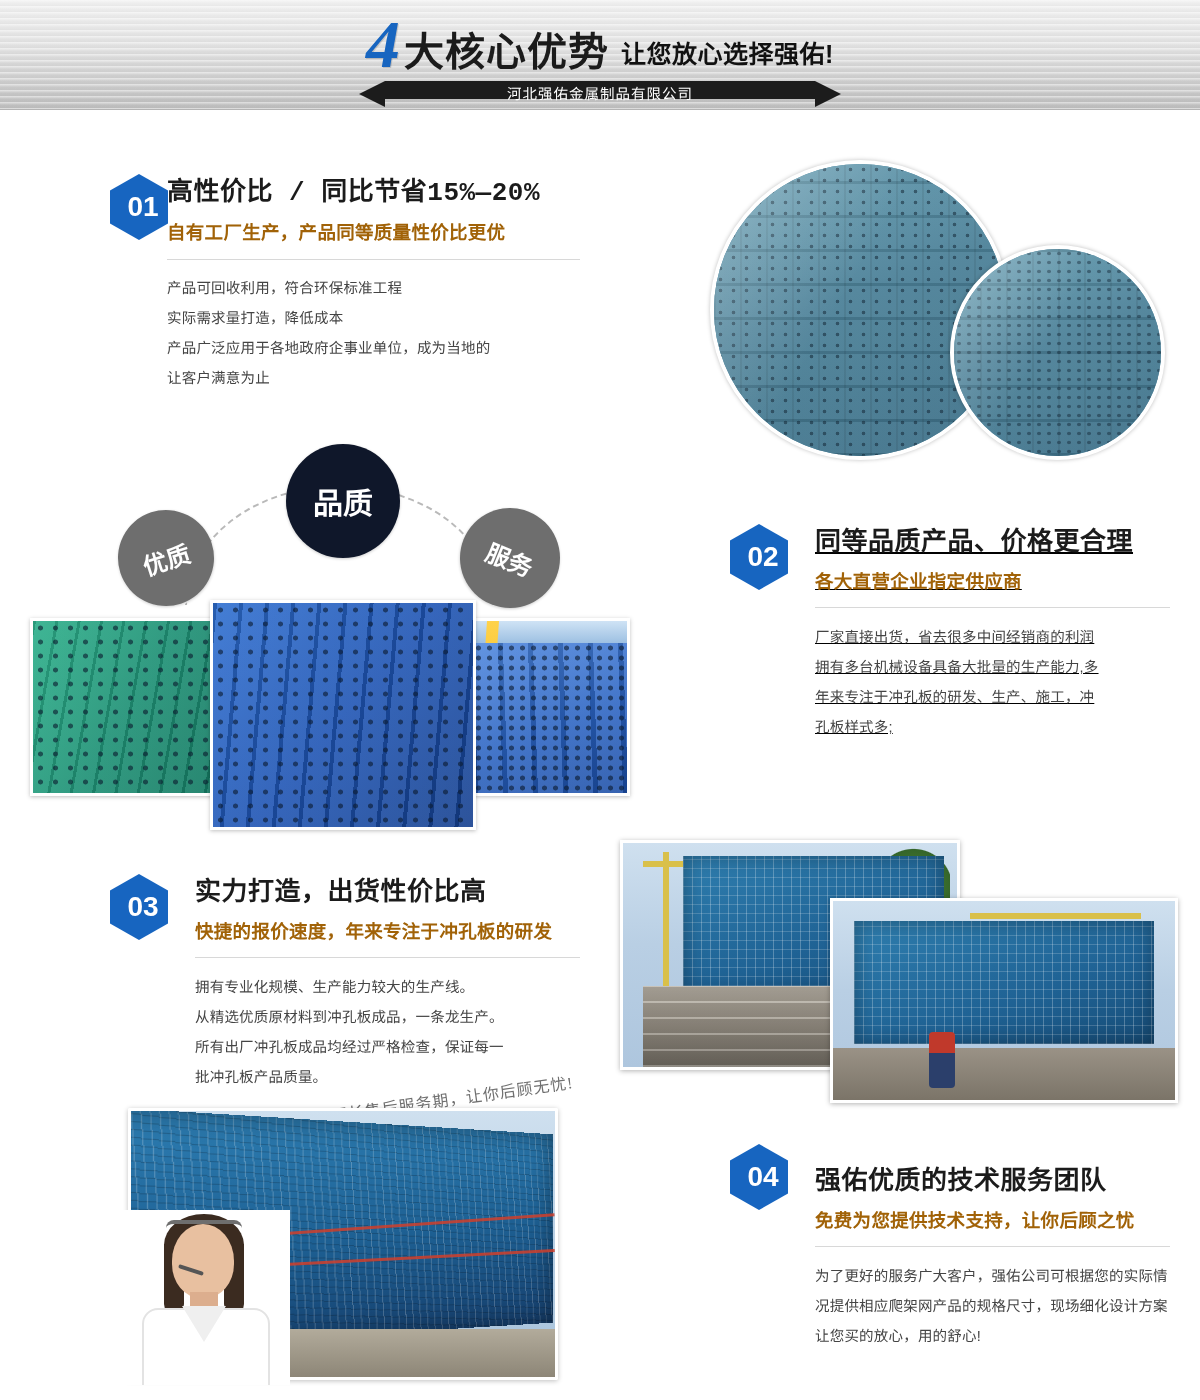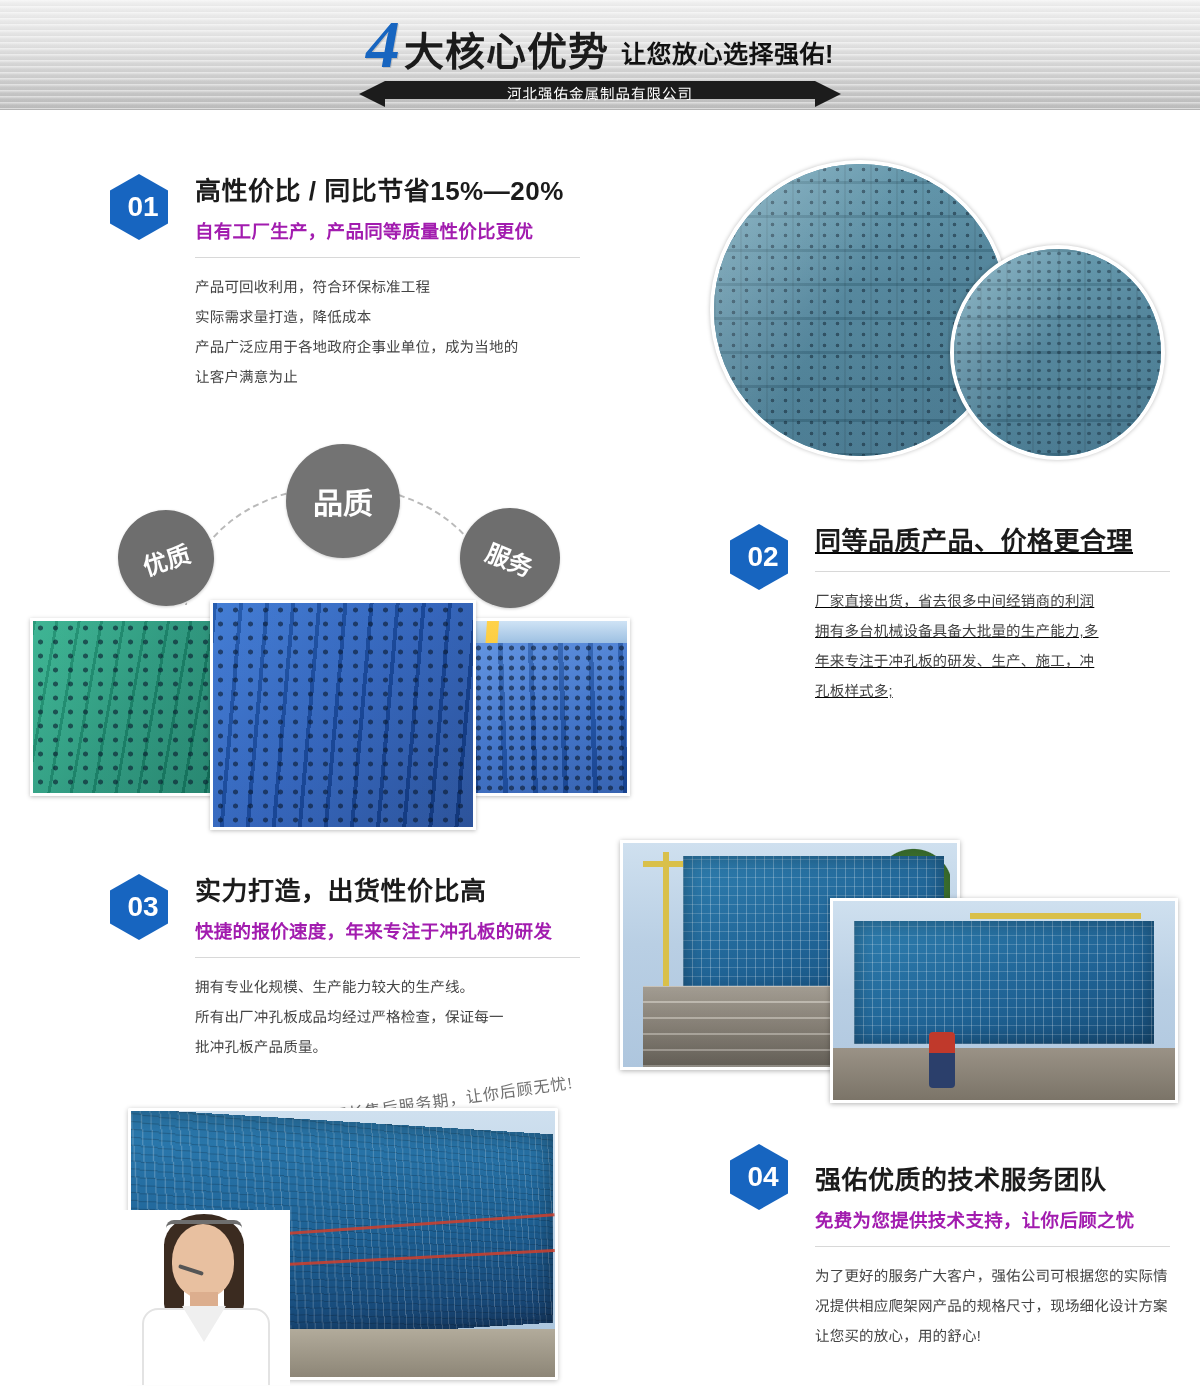--- a/index.html
+++ b/index.html
@@ -113,42 +113,42 @@
   .h1line {
     font-size: 26px;
     font-weight: bold;
     color: #1b1b1b;
     letter-spacing: 0.5px;
     white-space: nowrap;
   }
   .h2line {
     font-size: 18.5px;
     font-weight: bold;
-    color: #a21caf;
+    color: #a16207;
     margin-top: 10px;
     letter-spacing: 0.3px;
     white-space: nowrap;
   }
   .divider {
     height: 1px;
     background: #d8d8d8;
     margin: 14px 0 14px 0;
   }
   .body-text {
     font-size: 14.5px;
     color: #444;
     line-height: 30px;
     letter-spacing: 0.2px;
   }
 
   .block { position: absolute; }
 
   
   #sec01 { left: 110px; top: 170px; width: 470px; }
-  #sec01 .txtwrap { margin-left: 85px; }
+  #sec01 .txtwrap { margin-left: 57px; font-family: Liberation Mono, monospace; }
 
   
   .circle-group { position: absolute; left: 700px; top: 150px; width: 470px; height: 330px; }
   .circle-big {
     position: absolute; left: 10px; top: 10px;
     width: 300px; height: 300px; border-radius: 50%;
     border: 4px solid #fff;
     box-shadow: 0 0 4px rgba(0,0,0,0.25);
     overflow: hidden;
     background: #4a86a0;
@@ -185,21 +185,21 @@
   .bubble {
     position: absolute;
     border-radius: 50%;
     background: #6e6e6e;
     color: #fff;
     display: flex; align-items: center; justify-content: center;
     font-weight: bold;
     box-shadow: 0 1px 3px rgba(0,0,0,0.2);
   }
   .bubble.b-left { left: 8px; top: 70px; width: 96px; height: 96px; font-size: 24px; transform: rotate(-18deg); }
-  .bubble.b-mid  { left: 176px; top: 4px; width: 114px; height: 114px; font-size: 30px; background:#737373; }
+  .bubble.b-mid  { left: 176px; top: 4px; width: 114px; height: 114px; font-size: 30px; background:#0f172a; }
   .bubble.b-right{ left: 350px; top: 68px; width: 100px; height: 100px; font-size: 24px; transform: rotate(22deg); }
   .dash-arc {
     position:absolute; left: 75px; top: 45px; width: 310px; height: 120px;
     border-top: 2px dashed #b9b9b9;
     border-left: 2px dashed #b9b9b9;
     border-right: 2px dashed #b9b9b9;
     border-radius: 50% 50% 0 0 / 100% 100% 0 0;
     border-bottom: none;
   }
 
@@ -401,38 +401,40 @@
     <div class="yellow-edge"></div>
     <div class="wind-blue2" style="top:22px;"></div>
     <div class="holes sm" style="top:22px;"></div>
   </div>
 </div>
 
 <div class="block" id="sec02">
   <div class="hexnum" style="left:0; top:4px;">02</div>
   <div class="txtwrap">
     <div class="h1line">同等品质产品、价格更合理</div>
+    <div class="h2line">各大直营企业指定供应商</div>
     <div class="divider"></div>
     <div class="body-text">
       <div class="nowrap">厂家直接出货，省去很多中间经销商的利润</div>
       <div class="nowrap">拥有多台机械设备具备大批量的生产能力,多</div>
       <div class="nowrap">年来专注于冲孔板的研发、生产、施工，冲</div>
       <div class="nowrap">孔板样式多;</div>
     </div>
   </div>
 </div>
 
 <div class="block" id="sec03">
   <div class="hexnum" style="left:0; top:4px;">03</div>
   <div class="txtwrap">
     <div class="h1line">实力打造，出货性价比高</div>
     <div class="h2line">快捷的报价速度，年来专注于冲孔板的研发</div>
     <div class="divider"></div>
     <div class="body-text">
       <div class="nowrap">拥有专业化规模、生产能力较大的生产线。</div>
+      <div class="nowrap">从精选优质原材料到冲孔板成品，一条龙生产。</div>
       <div class="nowrap">所有出厂冲孔板成品均经过严格检查，保证每一</div>
       <div class="nowrap">批冲孔板产品质量。</div>
     </div>
   </div>
 </div>
 
 <div class="constr">
   <div class="c-photo c1">
     <div class="bld-sky"></div>
     <div class="green-tree"></div>

